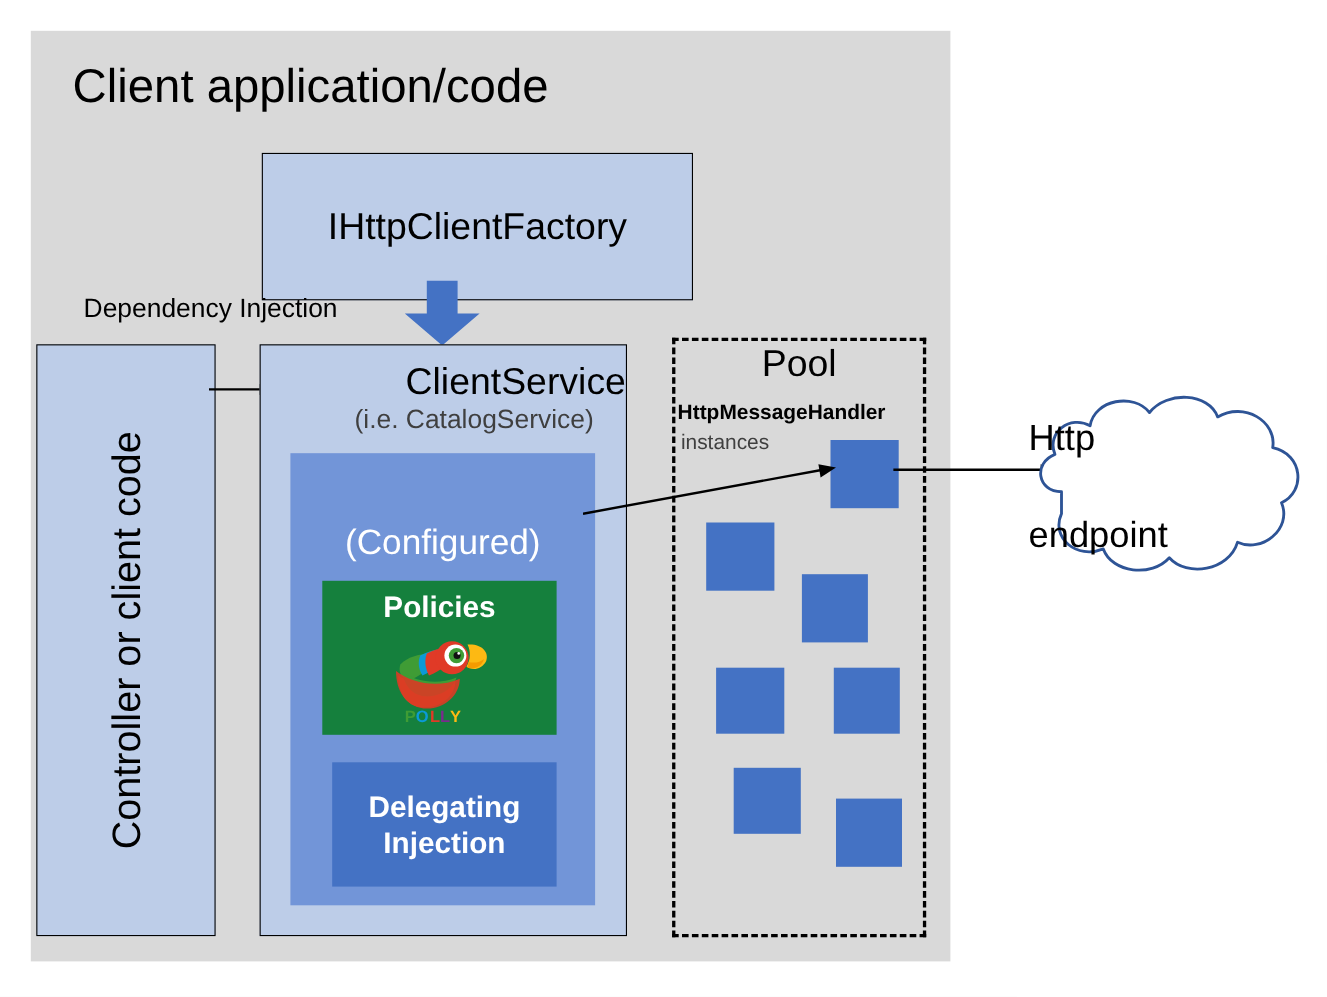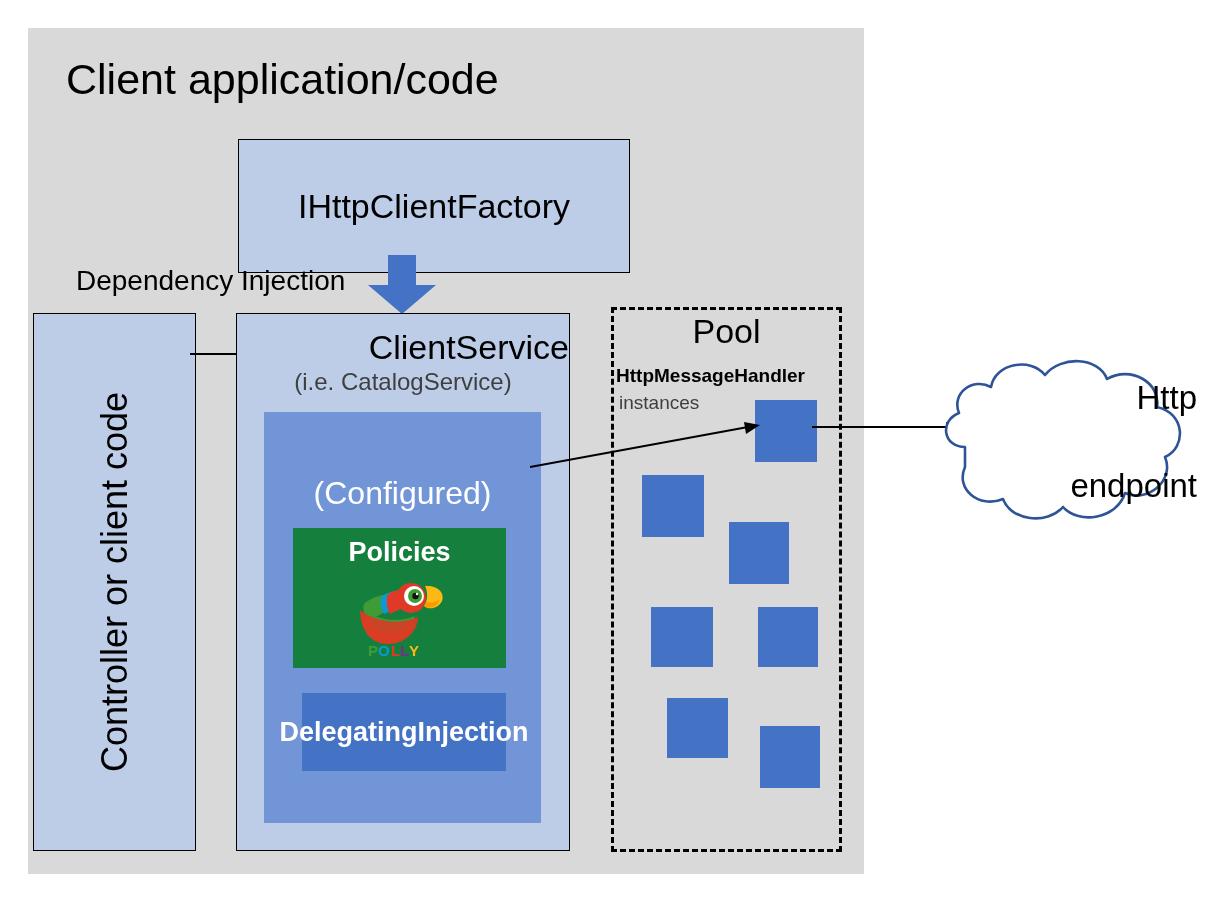--- a/index.html
+++ b/index.html
@@ -23,21 +23,21 @@
     left:238px;top:139px;width:392px;height:134px;
     background:#bdcde8;border:1.5px solid #000;box-sizing:border-box;
     display:flex;align-items:center;justify-content:center;
   }
   #factory-label{font-size:34px;color:#000;white-space:nowrap;}
 
   
   #di-arrow{left:366px;top:255px;width:72px;height:60px;}
   #di-label{
     left:76px;top:264px;width:300px;height:34px;
-    font-size:28px;color:#000;white-space:nowrap;line-height:34px;
+    font-size:24px;color:#000;white-space:nowrap;line-height:34px;
   }
 
   
   #controller-box{
     left:33px;top:313px;width:163px;height:538px;
     background:#bdcde8;border:1.5px solid #000;box-sizing:border-box;
   }
   #controller-label{
     position:absolute;left:50%;top:50%;
     transform:translate(-50%,-50%) rotate(-90deg);
@@ -52,21 +52,21 @@
   #clientservice-box{
     left:236px;top:313px;width:334px;height:538px;
     background:#bdcde8;border:1.5px solid #000;box-sizing:border-box;
   }
   #clientservice-title{
     position:absolute;left:0;top:14px;width:100%;
     text-align:right;font-size:34px;color:#000;white-space:nowrap;
   }
   #clientservice-sub{
     position:absolute;left:0;top:54px;width:100%;
-    text-align:center;font-size:24px;color:#3f3f3f;white-space:nowrap;
+    text-align:center;font-size:24px;color:#3f3f3f;white-space:nowrap;padding-left:28px;
   }
 
   
   #httpclient-box{
     left:264px;top:412px;width:277px;height:411px;
     background:#7295d8;
   }
   #httpclient-title{
     position:absolute;left:0;top:20px;width:100%;text-align:center;
     font-size:31px;font-weight:bold;color:#ffffff;white-space:nowrap;
@@ -82,22 +82,22 @@
     background:#15803d;
   }
   #policies-title{
     position:absolute;left:0;top:9px;width:100%;text-align:center;
     font-size:27px;font-weight:bold;color:#ffffff;white-space:nowrap;
   }
   #polly-logo{position:absolute;left:50%;top:48px;transform:translateX(-50%);}
 
   
   #handlers-box{
-    left:302px;top:693px;width:204px;height:78px;
-    background:#4472c4;display:flex;flex-direction:row;
+    left:302px;top:693px;width:204px;height:113px;
+    background:#4472c4;display:flex;flex-direction:column;
     align-items:center;justify-content:center;
   }
   .handlers-line{
     font-size:27px;font-weight:bold;color:#ffffff;white-space:nowrap;line-height:32px;
   }
 
   
   #pool-box{
     left:611px;top:307px;width:231px;height:545px;
     border:3px dashed #000;box-sizing:border-box;background:transparent;
@@ -117,21 +117,21 @@
   .pool-square{position:absolute;background:#4472c4;}
 
   
   #arrow-httpclient-pool{left:530px;top:415px;width:240px;height:60px;}
   #arrow-pool-cloud{left:812px;top:412px;width:150px;height:30px;}
 
   
   #cloud{left:935px;top:355px;width:262px;height:172px;}
   #cloud-text{
     left:935px;top:355px;width:262px;height:172px;
-    display:flex;flex-direction:column;align-items:flex-end;justify-content:center;gap:45px;
+    display:flex;flex-direction:column;align-items:flex-start;justify-content:center;gap:45px;
   }
   .cloud-line{font-size:33px;color:#000;line-height:43px;white-space:nowrap;}
 </style>
 </head>
 <body>
 
 <div id="stage">
 
   <div class="abs" id="client-panel"></div>
   <div class="abs" id="client-panel-title">Client application/code</div>

